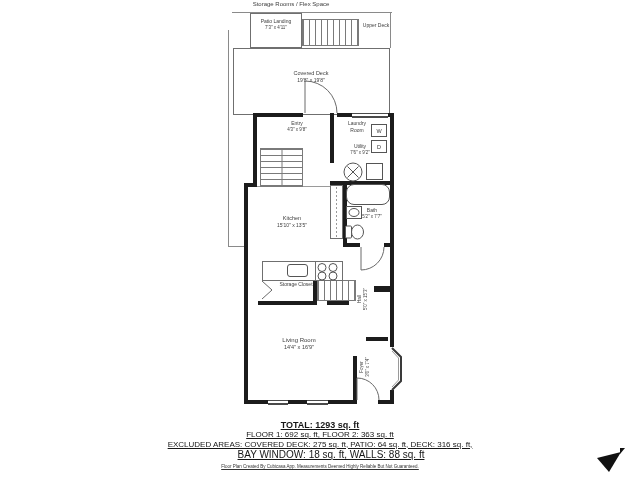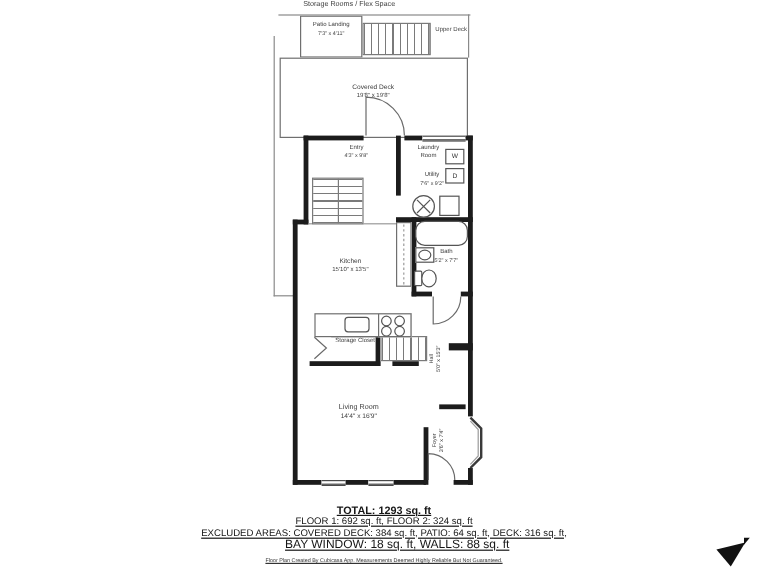--- a/index.html
+++ b/index.html
@@ -165,21 +165,21 @@
   <div>Living Room</div>
   <div style="font-size:5.5px;">14'4" x 16'9"</div>
 </div>
 
 <div class="lbl rot" style="left:349px; top:357px; width:40px; height:20px; font-size:4.5px;">
   <div>Foyer</div>
   <div>3'6" x 7'4"</div>
 </div>
 
 <div class="summary" style="top:420px; font-size:9px; font-weight:bold;">TOTAL: 1293 sq. ft</div>
-<div class="summary" style="top:430px; font-size:8px;">FLOOR 1: 692 sq. ft, FLOOR 2: 324 sq. ft</div>
-<div class="summary" style="top:439.5px; font-size:8px;">EXCLUDED AREAS: COVERED DECK: 384 sq. ft, PATIO: 64 sq. ft, DECK: 316 sq. ft,</div>
+<div class="summary" style="top:430px; font-size:8px;">FLOOR 1: 692 sq. ft, FLOOR 2: 363 sq. ft</div>
+<div class="summary" style="top:439.5px; font-size:8px;">EXCLUDED AREAS: COVERED DECK: 275 sq. ft, PATIO: 64 sq. ft, DECK: 316 sq. ft,</div>
 <div class="summary" style="top:449px; font-size:10px;margin-left:11px;">BAY WINDOW: 18 sq. ft, WALLS: 88 sq. ft</div>
 <div class="summary" style="top:464px; font-size:4.5px; color:#333;">Floor Plan Created By Cubicasa App. Measurements Deemed Highly Reliable But Not Guaranteed.</div>
 
 <svg class="abs" style="left:596px; top:448px;" width="30" height="26" viewBox="0 0 30 26">
   <polygon points="1,10 25,4 13,24" fill="#111"></polygon>
   <polygon points="24,0 29,0 24,6" fill="#111"></polygon>
 </svg>
 
 </body></html>

